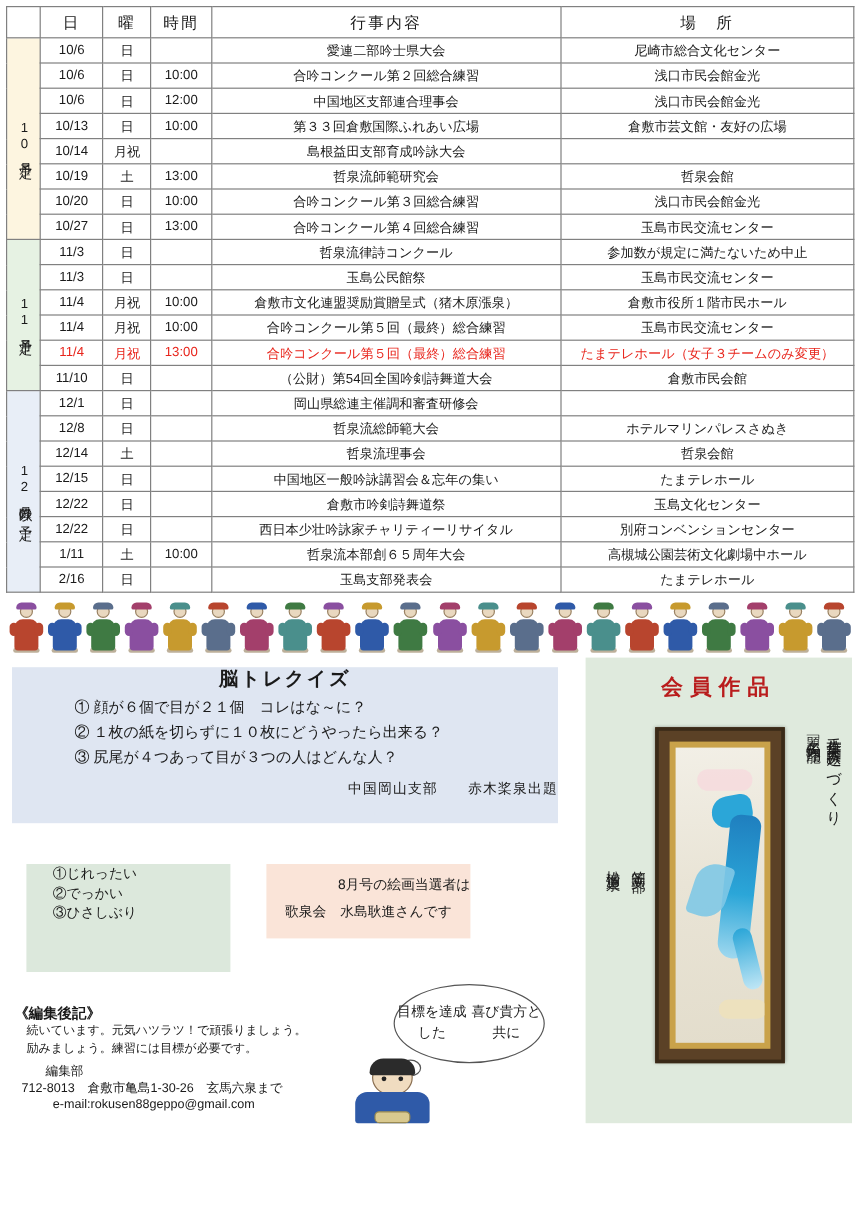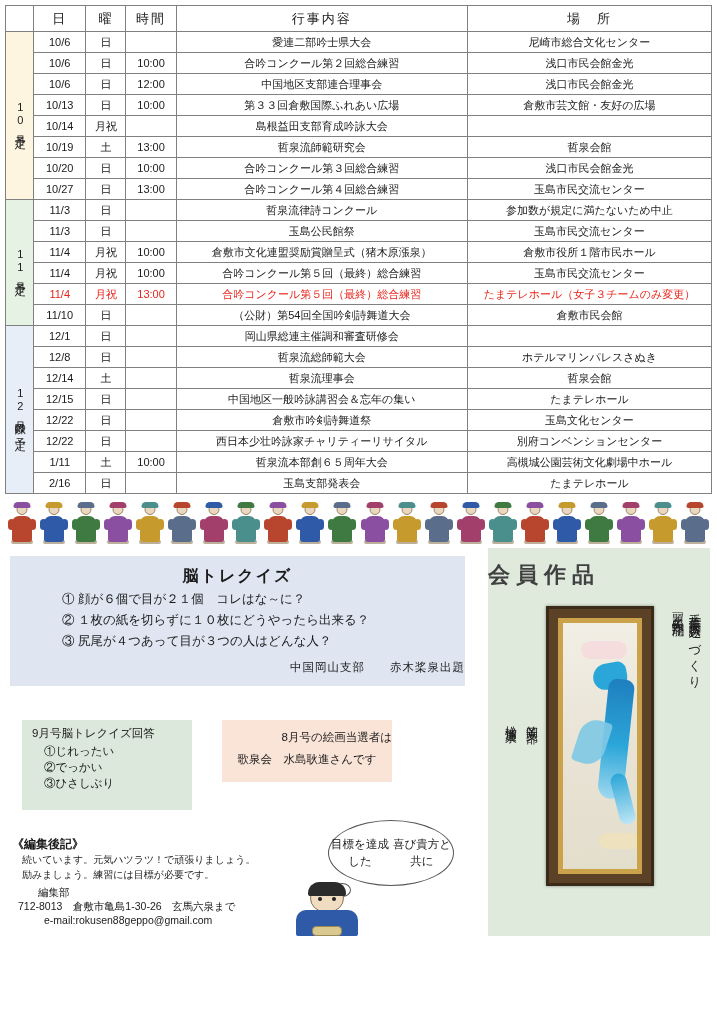--- a/index.html
+++ b/index.html
@@ -91,21 +91,21 @@
 
   
   .lower { position: relative; margin-top: 4px; height: 390px; }
 
   .quiz-box {
     position: absolute; left: 10px; top: 8px; width: 455px; height: 130px;
     background: #dfe6f2; 
   }
   .quiz-title {
     text-align: center; font-size: 16px; font-weight: bold;
-    padding-top: 10px; letter-spacing: 2px;
+    letter-spacing: 2px;
   }
   .quiz-q { font-size: 12.5px; padding: 4px 0 0 52px; }
   .quiz-credit { font-size: 11.5px; text-align: right; padding-top: 10px; padding-left: 42px; letter-spacing:1px;}
 
   .answer-box {
     position: absolute; left: 22px; top: 172px; width: 170px; height: 90px;
     background: #dce8dc;
   }
   .answer-title { font-size: 11.5px; padding: 6px 0 2px 10px; }
   .answer-item { font-size: 11.5px; padding: 1px 0 0 22px; }
@@ -145,22 +145,22 @@
   .boy .b-eye-l{left:28px;} .boy .b-eye-r{left:42px;}
   .boy .b-body { position:absolute; left:6px; top:26px; width:62px; height:26px; border-radius:10px 10px 2px 2px; background:#2f5aa8;}
   .boy .b-belt { position:absolute; left:22px; top:42px; width:30px; height:10px; border-radius:4px; background:#d9c98f; border:1px solid #9a8a52;}
 
   
   .work-panel {
     position: absolute; left: 488px; top: 0px; width: 222px; height: 388px;
     background: #dfeadd;
   }
   .work-title {
-    font-size: 22px; font-weight: bold;
-    letter-spacing: 6px; padding-top: 12px; color: #404040;
+    text-align: center; font-size: 18px; font-weight: bold;
+    letter-spacing: 6px; padding-top: 12px; color: #b91c1c;
   }
   .frame {
     position: absolute; left: 58px; top: 58px; width: 108px; height: 280px;
     background: #5b4126; border: 3px solid #3a2a18;
     box-shadow: 0 0 3px rgba(0,0,0,.4);
     padding: 9px;
   }
   .frame-inner {
     width: 100%; height: 100%; background: #c9a24a; padding: 5px;
   }
@@ -566,21 +566,20 @@
 
     <div class="quiz-box">
       <div class="quiz-title">脳トレクイズ</div>
       <div class="quiz-q">① 顔が６個で目が２１個　コレはな～に？</div>
       <div class="quiz-q">② １枚の紙を切らずに１０枚にどうやったら出来る？</div>
       <div class="quiz-q">③ 尻尾が４つあって目が３つの人はどんな人？</div>
       <div class="quiz-credit">中国岡山支部　　赤木桨泉出題</div>
     </div>
 
     <div class="answer-box">
-      <div class="answer-title">9月号脳トレクイズ回答</div>
       <div class="answer-item">①じれったい</div>
       <div class="answer-item">②でっかい</div>
       <div class="answer-item">③ひさしぶり</div>
     </div>
 
     <div class="lottery-box">
       <div class="lottery-l1">8月号の絵画当選者は</div>
       <div class="lottery-l2">歌泉会　水島耿進さんです</div>
     </div>
 

